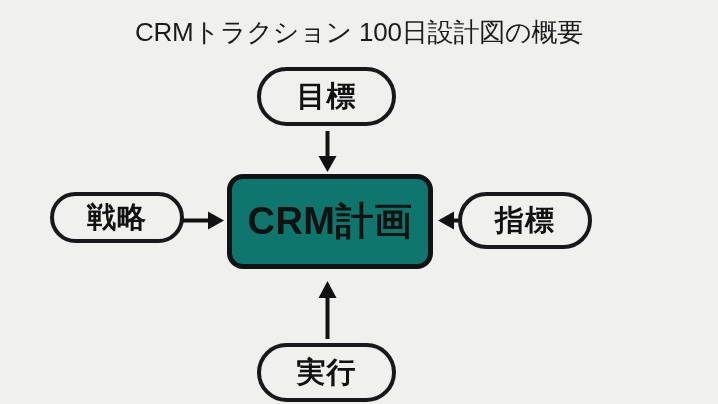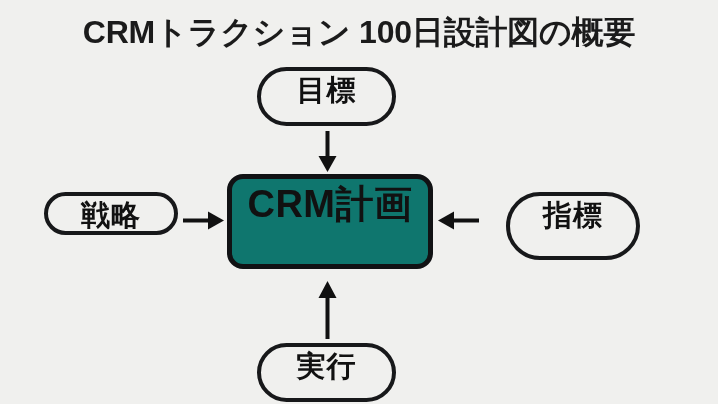--- a/index.html
+++ b/index.html
@@ -22,33 +22,34 @@
     height: 404px;
   }
 
   
   .title {
     position: absolute;
     left: 0;
     top: 14px;
     width: 718px;
     text-align: center;
-    font-size: 32px;
-    font-weight: 700;
+    font-size: 26px;
+    font-weight: 400;
     color: #1b1b1b;
     letter-spacing: -0.2px;
     line-height: 36px;
     white-space: nowrap;
   }
 
   
   .node {
     position: absolute;
     box-sizing: border-box;
     display: flex;
+    align-items: center;
     justify-content: center;
     color: #111111;
     font-weight: 700;
   }
 
   .node-pill {
     border: 4px solid #17181a;
     border-radius: 999px;
     background: #f0f0ee;
     font-size: 29px;
@@ -59,22 +60,22 @@
     border: 5px solid #111214;
     border-radius: 16px;
     background: #0f766e;
     font-size: 38px;
     letter-spacing: 0.5px;
   }
 
   
   #node-goal   { left: 257px; top: 67px;  width: 139px; height: 59px; }
   #node-center { left: 227px; top: 174px; width: 206px; height: 95px; }
-  #node-strat  { left: 44px;  top: 192px; width: 134px; height: 43px; }
-  #node-metric { left: 506px; top: 192px; width: 134px; height: 68px; }
+  #node-strat  { left: 50px;  top: 192px; width: 134px; height: 51px; }
+  #node-metric { left: 458px; top: 192px; width: 134px; height: 57px; }
   #node-exec   { left: 257px; top: 343px; width: 139px; height: 59px; font-family: Liberation Serif, serif; }
 
   
   .arrow {
     position: absolute;
     line-height: 0;
   }
   #arrow-goal-center   { left: 310px; top: 131px; }
   #arrow-exec-center   { left: 310px; top: 277px; }
   #arrow-strat-center  { left: 183px; top: 203px; }

